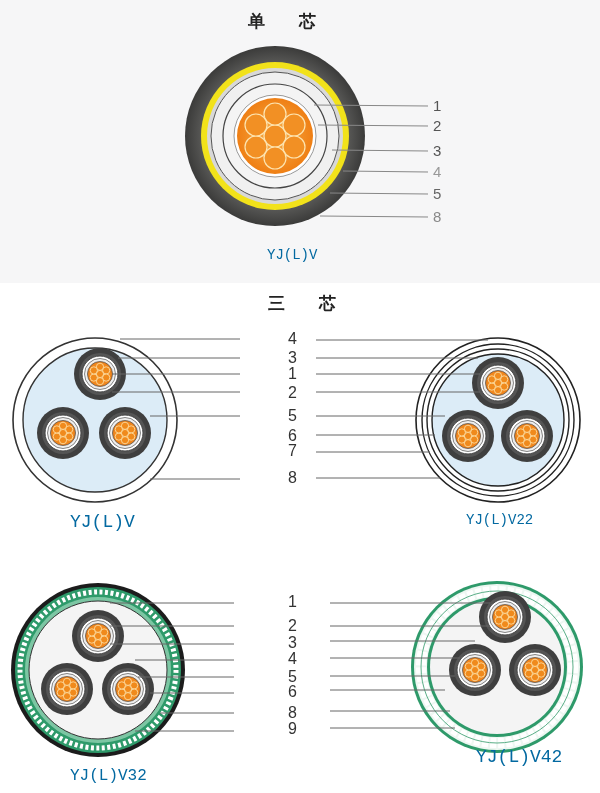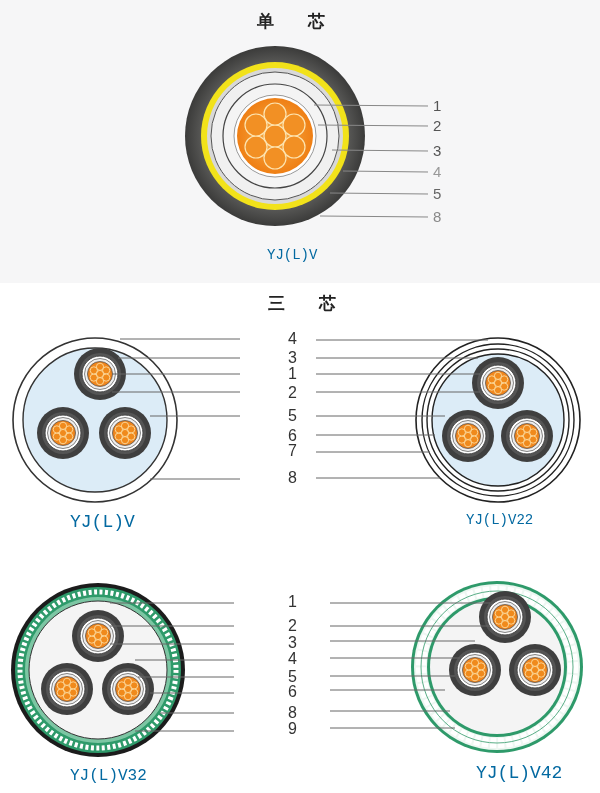--- a/index.html
+++ b/index.html
@@ -10,21 +10,21 @@
   .model-label { position:absolute; font-family:Liberation Mono, monospace; color:#0369a1; }
   .num { position:absolute; font-family:"Liberation Sans", sans-serif; color:#333; text-align:center; }
   svg { position:absolute; left:0; top:0; }
 </style>
 </head>
 <body>
 
 <div class="top-section"></div>
 <div class="bottom-section"></div>
 
-<div class="title" style="left:257px; top:10px;text-align:right;">单 芯</div>
+<div class="title" style="left:248px; top:10px;text-align:right;">单 芯</div>
 <div class="title" style="left:255px; top:292px;margin-left:13px;">三 芯</div>
 
 <svg width="600" height="793" viewBox="0 0 600 793">
   <defs>
     <radialGradient id="cu" cx="50%" cy="50%" r="50%">
       <stop offset="0%" stop-color="#f8b04a"></stop>
       <stop offset="100%" stop-color="#ef7f14"></stop>
     </radialGradient>
     <radialGradient id="sheathG" cx="50%" cy="50%" r="50%">
       <stop offset="80%" stop-color="#5a5a58"></stop>
@@ -179,13 +179,13 @@
 <div class="num" style="left:288px; top:593px; font-size:16px;">1</div>
 <div class="num" style="left:288px; top:617px; font-size:16px;">2</div>
 <div class="num" style="left:288px; top:634px; font-size:16px;">3</div>
 <div class="num" style="left:288px; top:650px; font-size:16px;">4</div>
 <div class="num" style="left:288px; top:668px; font-size:16px;">5</div>
 <div class="num" style="left:288px; top:683px; font-size:16px;">6</div>
 <div class="num" style="left:288px; top:704px; font-size:16px;">8</div>
 <div class="num" style="left:288px; top:720px; font-size:16px;">9</div>
 
 <div class="model-label" style="left:70px; top:767px; font-size:16px;">YJ(L)V32</div>
-<div class="model-label" style="left:476px; top:763px; font-size:18px;">YJ(L)V42</div>
+<div class="model-label" style="left:476px; top:747px; font-size:18px;">YJ(L)V42</div>
 
 </body></html>

